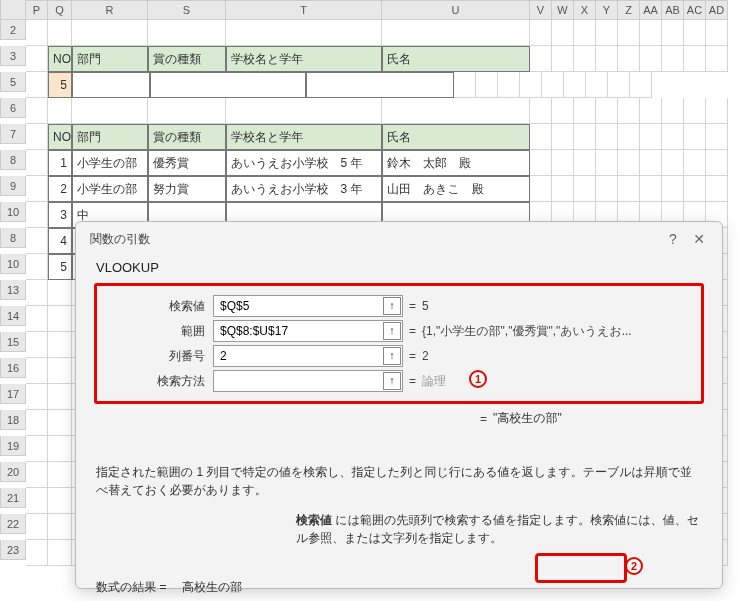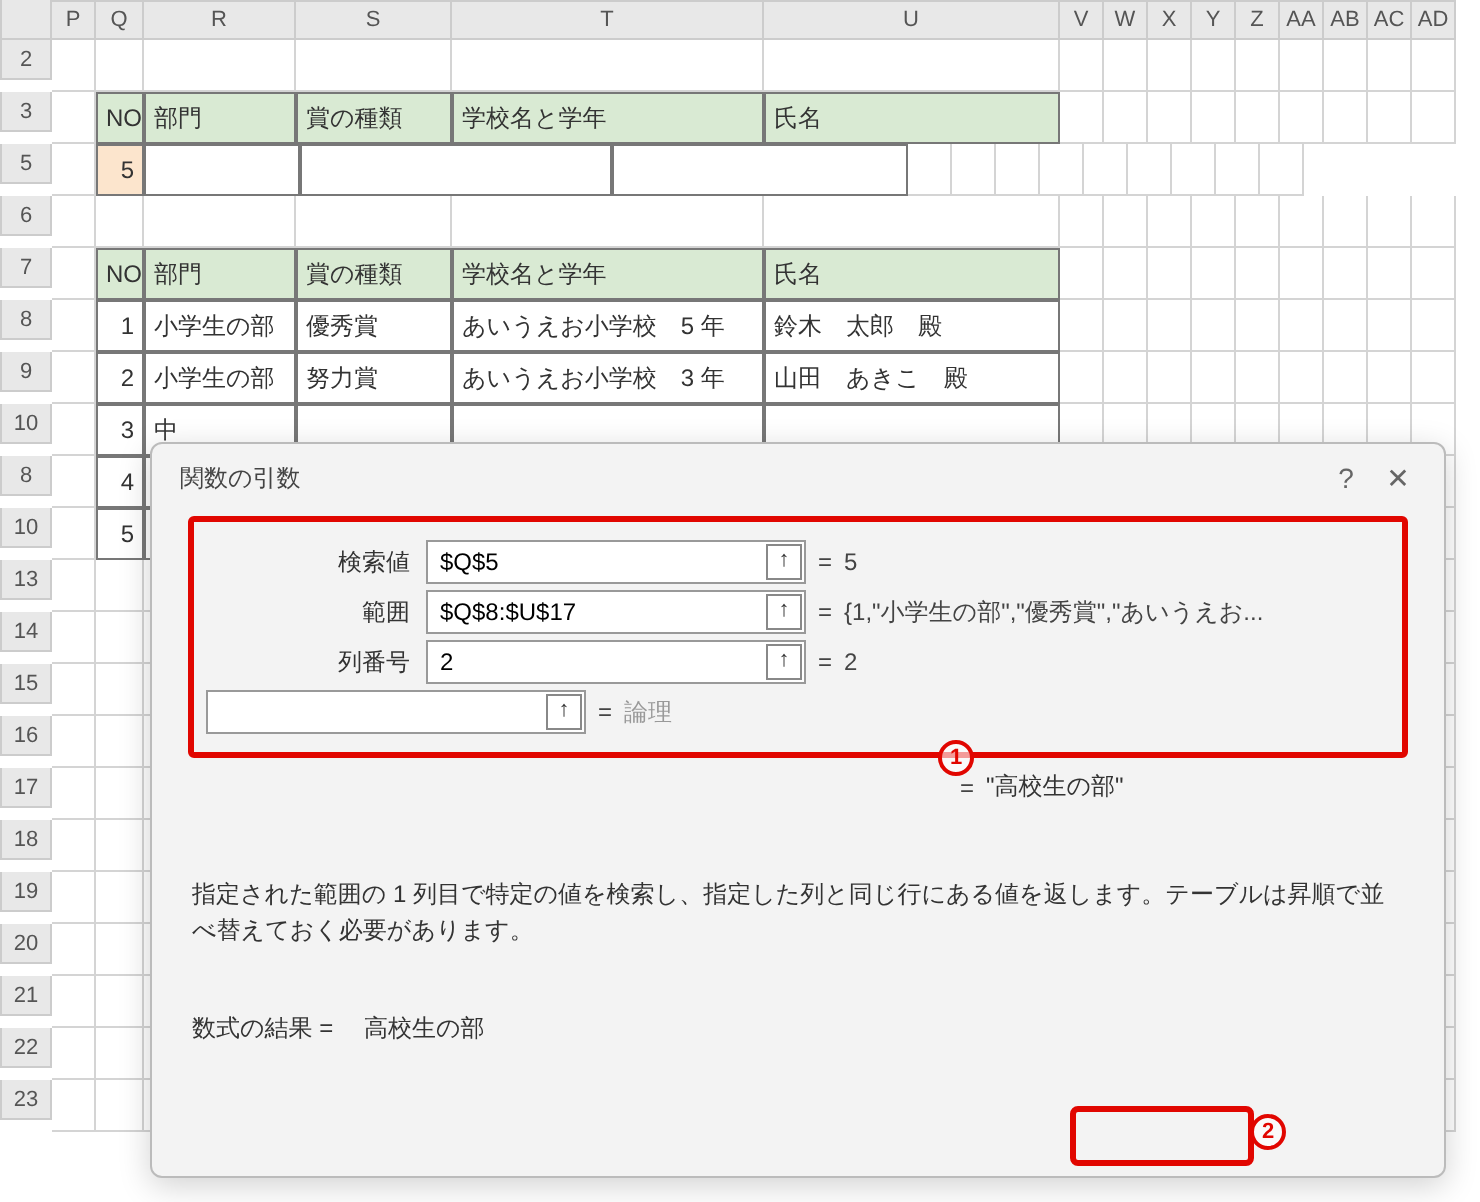--- a/index.html
+++ b/index.html
@@ -559,53 +559,59 @@
   </div>
 
 <div class="dialog">
   <div class="dlg-title">
     <span>関数の引数</span>
     <span class="sp"></span>
     <span class="dlg-help">?</span>
     <span class="dlg-close">✕</span>
   </div>
   <div class="dlg-body">
+    <div class="fname">VLOOKUP</div>
     <div class="args">
         <div class="argrow">
           <div class="arglbl">検索値</div>
           <div class="txtwrap"><input value="$Q$5" style=""><div class="ref-btn">↑</div></div>
           <span class="eq">=</span>
           <span class="argres">5</span>
         </div>
         <div class="argrow">
           <div class="arglbl">範囲</div>
           <div class="txtwrap"><input value="$Q$8:$U$17" style=""><div class="ref-btn">↑</div></div>
           <span class="eq">=</span>
           <span class="argres">{1,"小学生の部","優秀賞","あいうえお...</span>
         </div>
         <div class="argrow">
           <div class="arglbl">列番号</div>
           <div class="txtwrap"><input value="2" style=""><div class="ref-btn">↑</div></div>
           <span class="eq">=</span>
           <span class="argres">2</span>
         </div>
         <div class="argrow">
+          <div class="arglbl">検索方法</div>
           <div class="txtwrap"><input style=""><div class="ref-btn">↑</div></div>
           <span class="eq">=</span>
           <span class="argres muted">論理</span>
         </div>
       </div>
 
     <div class="formula-res-row">
       <span style="width:380px;"></span>
       <span class="eq">=</span>
       <span>"高校生の部"</span>
     </div>
 
     <div class="desc">指定された範囲の 1 列目で特定の値を検索し、指定した列と同じ行にある値を返します。テーブルは昇順で並べ替えておく必要があります。</div>
+    <div class="desc2">
+      <b>検索値</b>
+      <span>には範囲の先頭列で検索する値を指定します。検索値には、値、セル参照、または文字列を指定します。</span>
+    </div>
 
     <div class="resline">
       <span>数式の結果 =</span>　
       <span>高校生の部</span>
     </div>
 
   </div>
 
   <div class="ok-hl" style="left:459px; top:331px; width:92px; height:30px;"></div>
   <div class="anno" style="left:393px; top:148px;">1</div>

